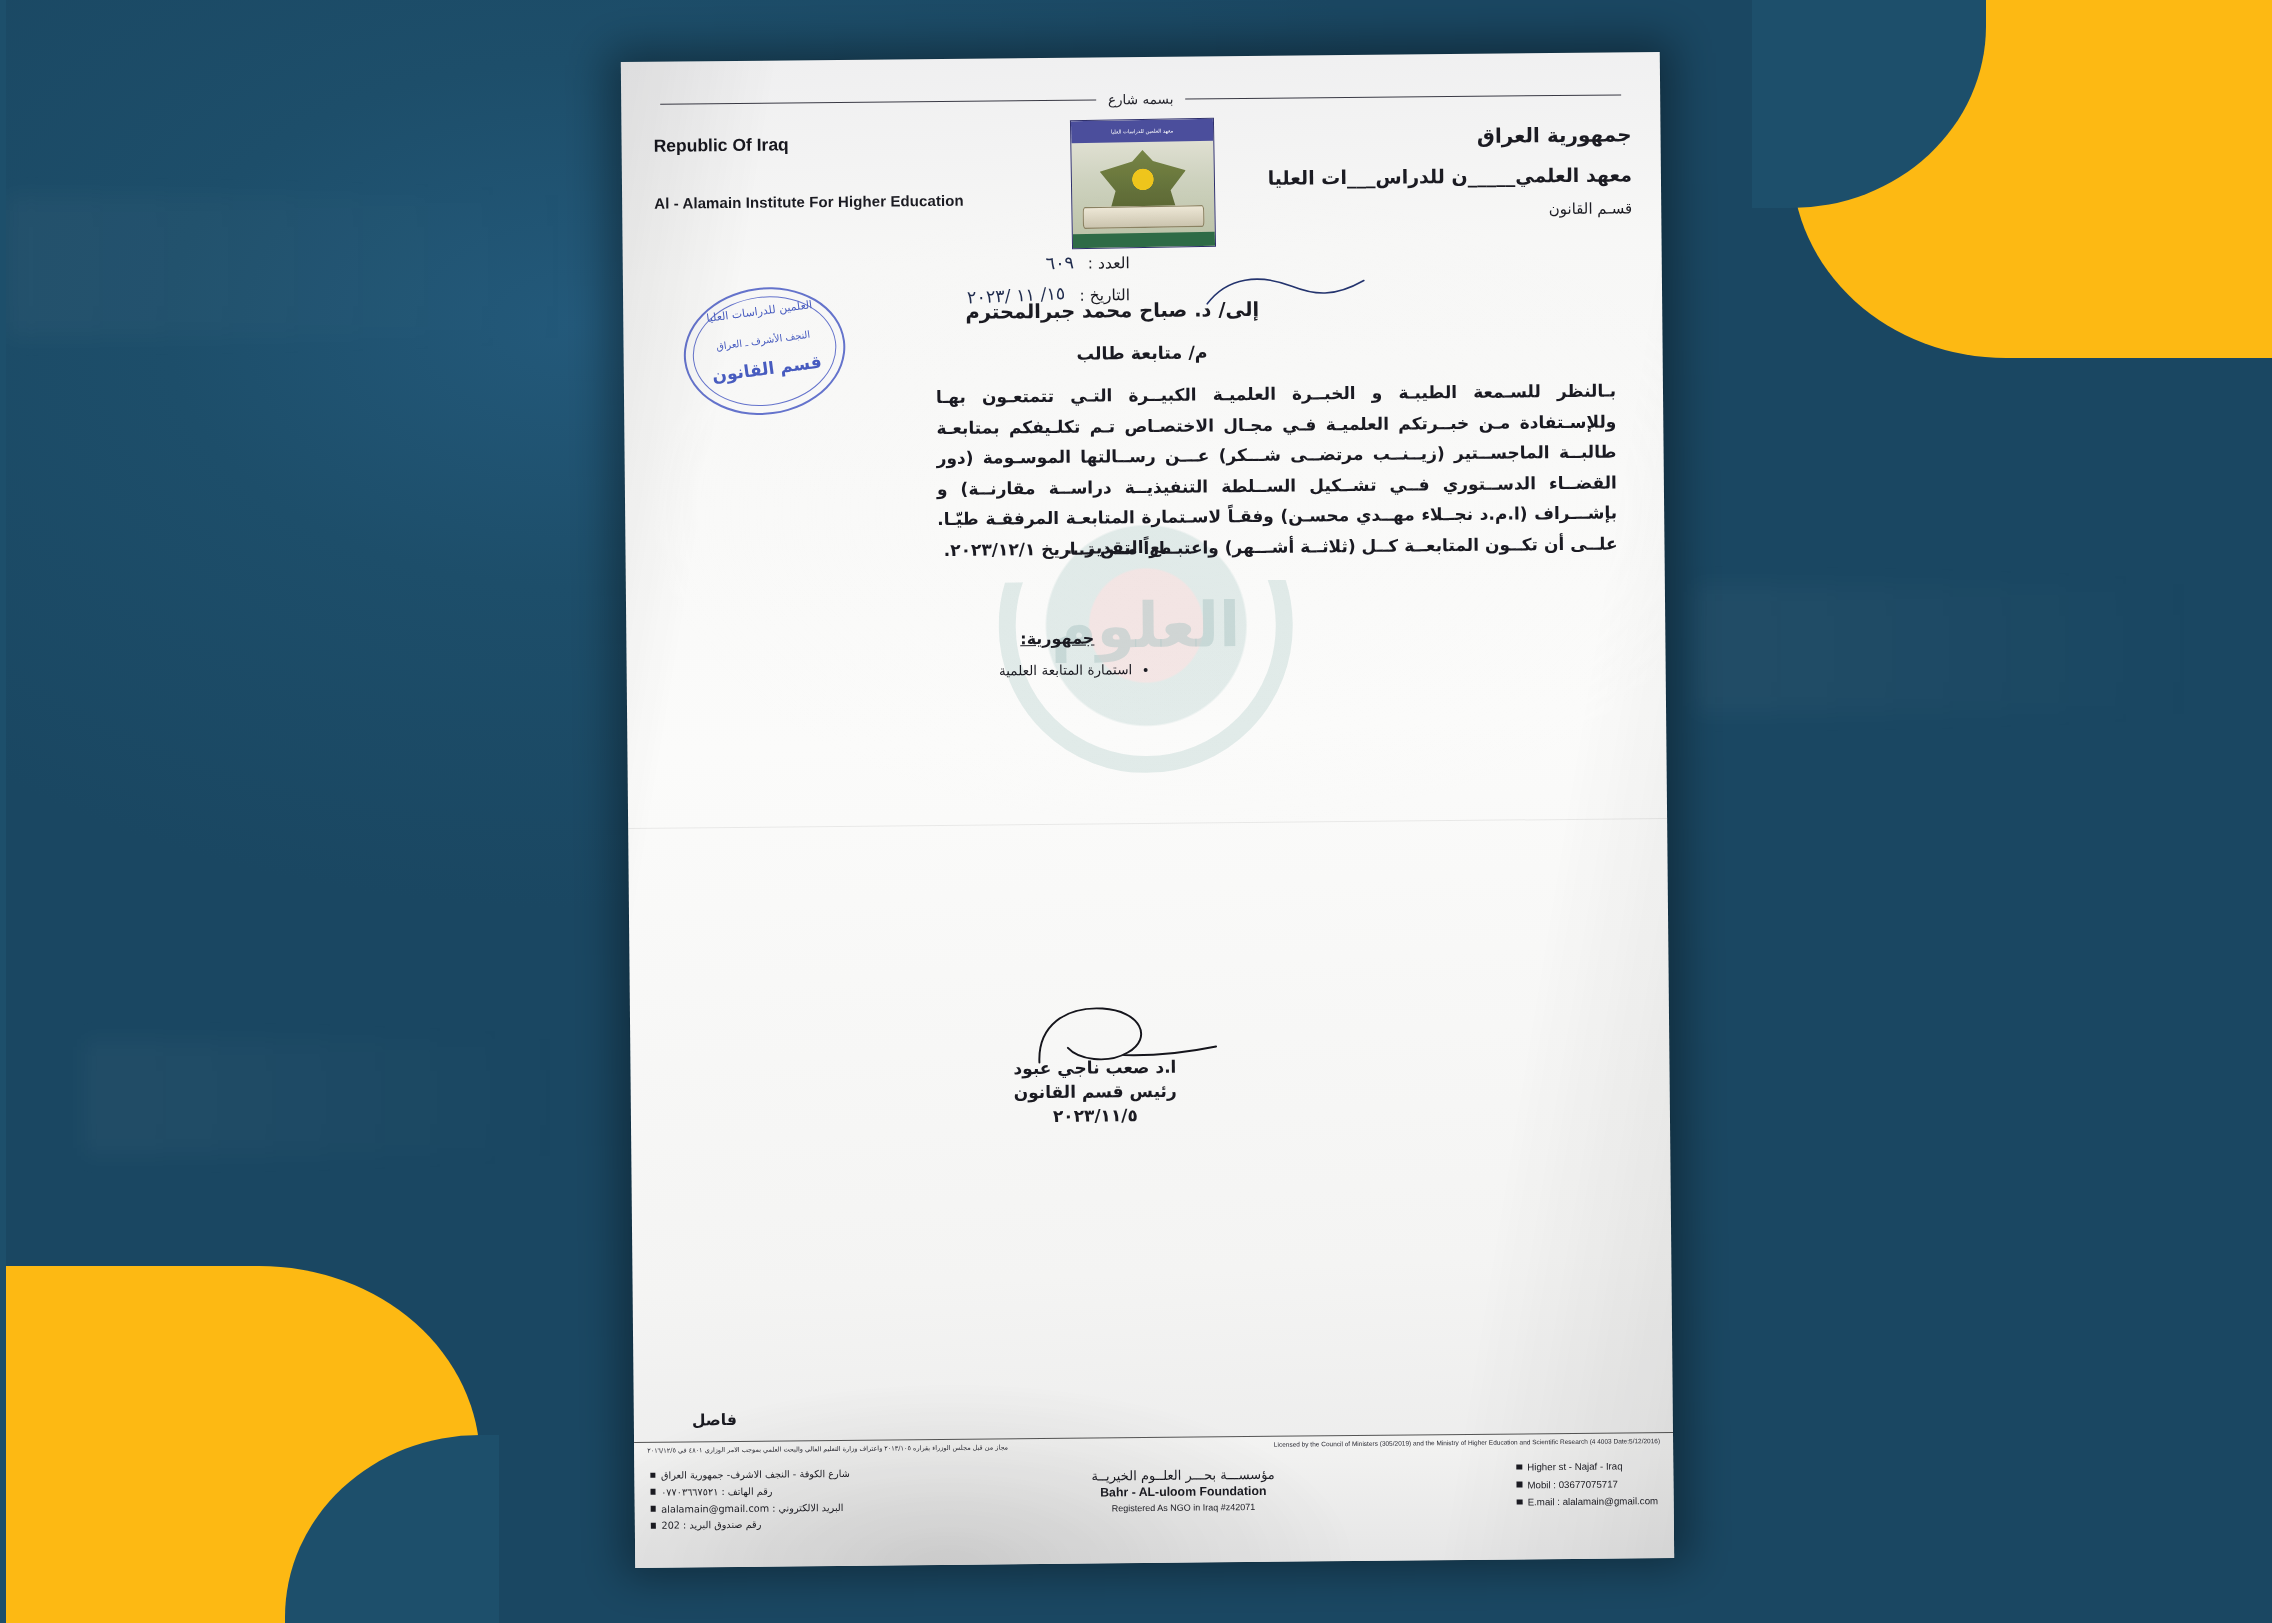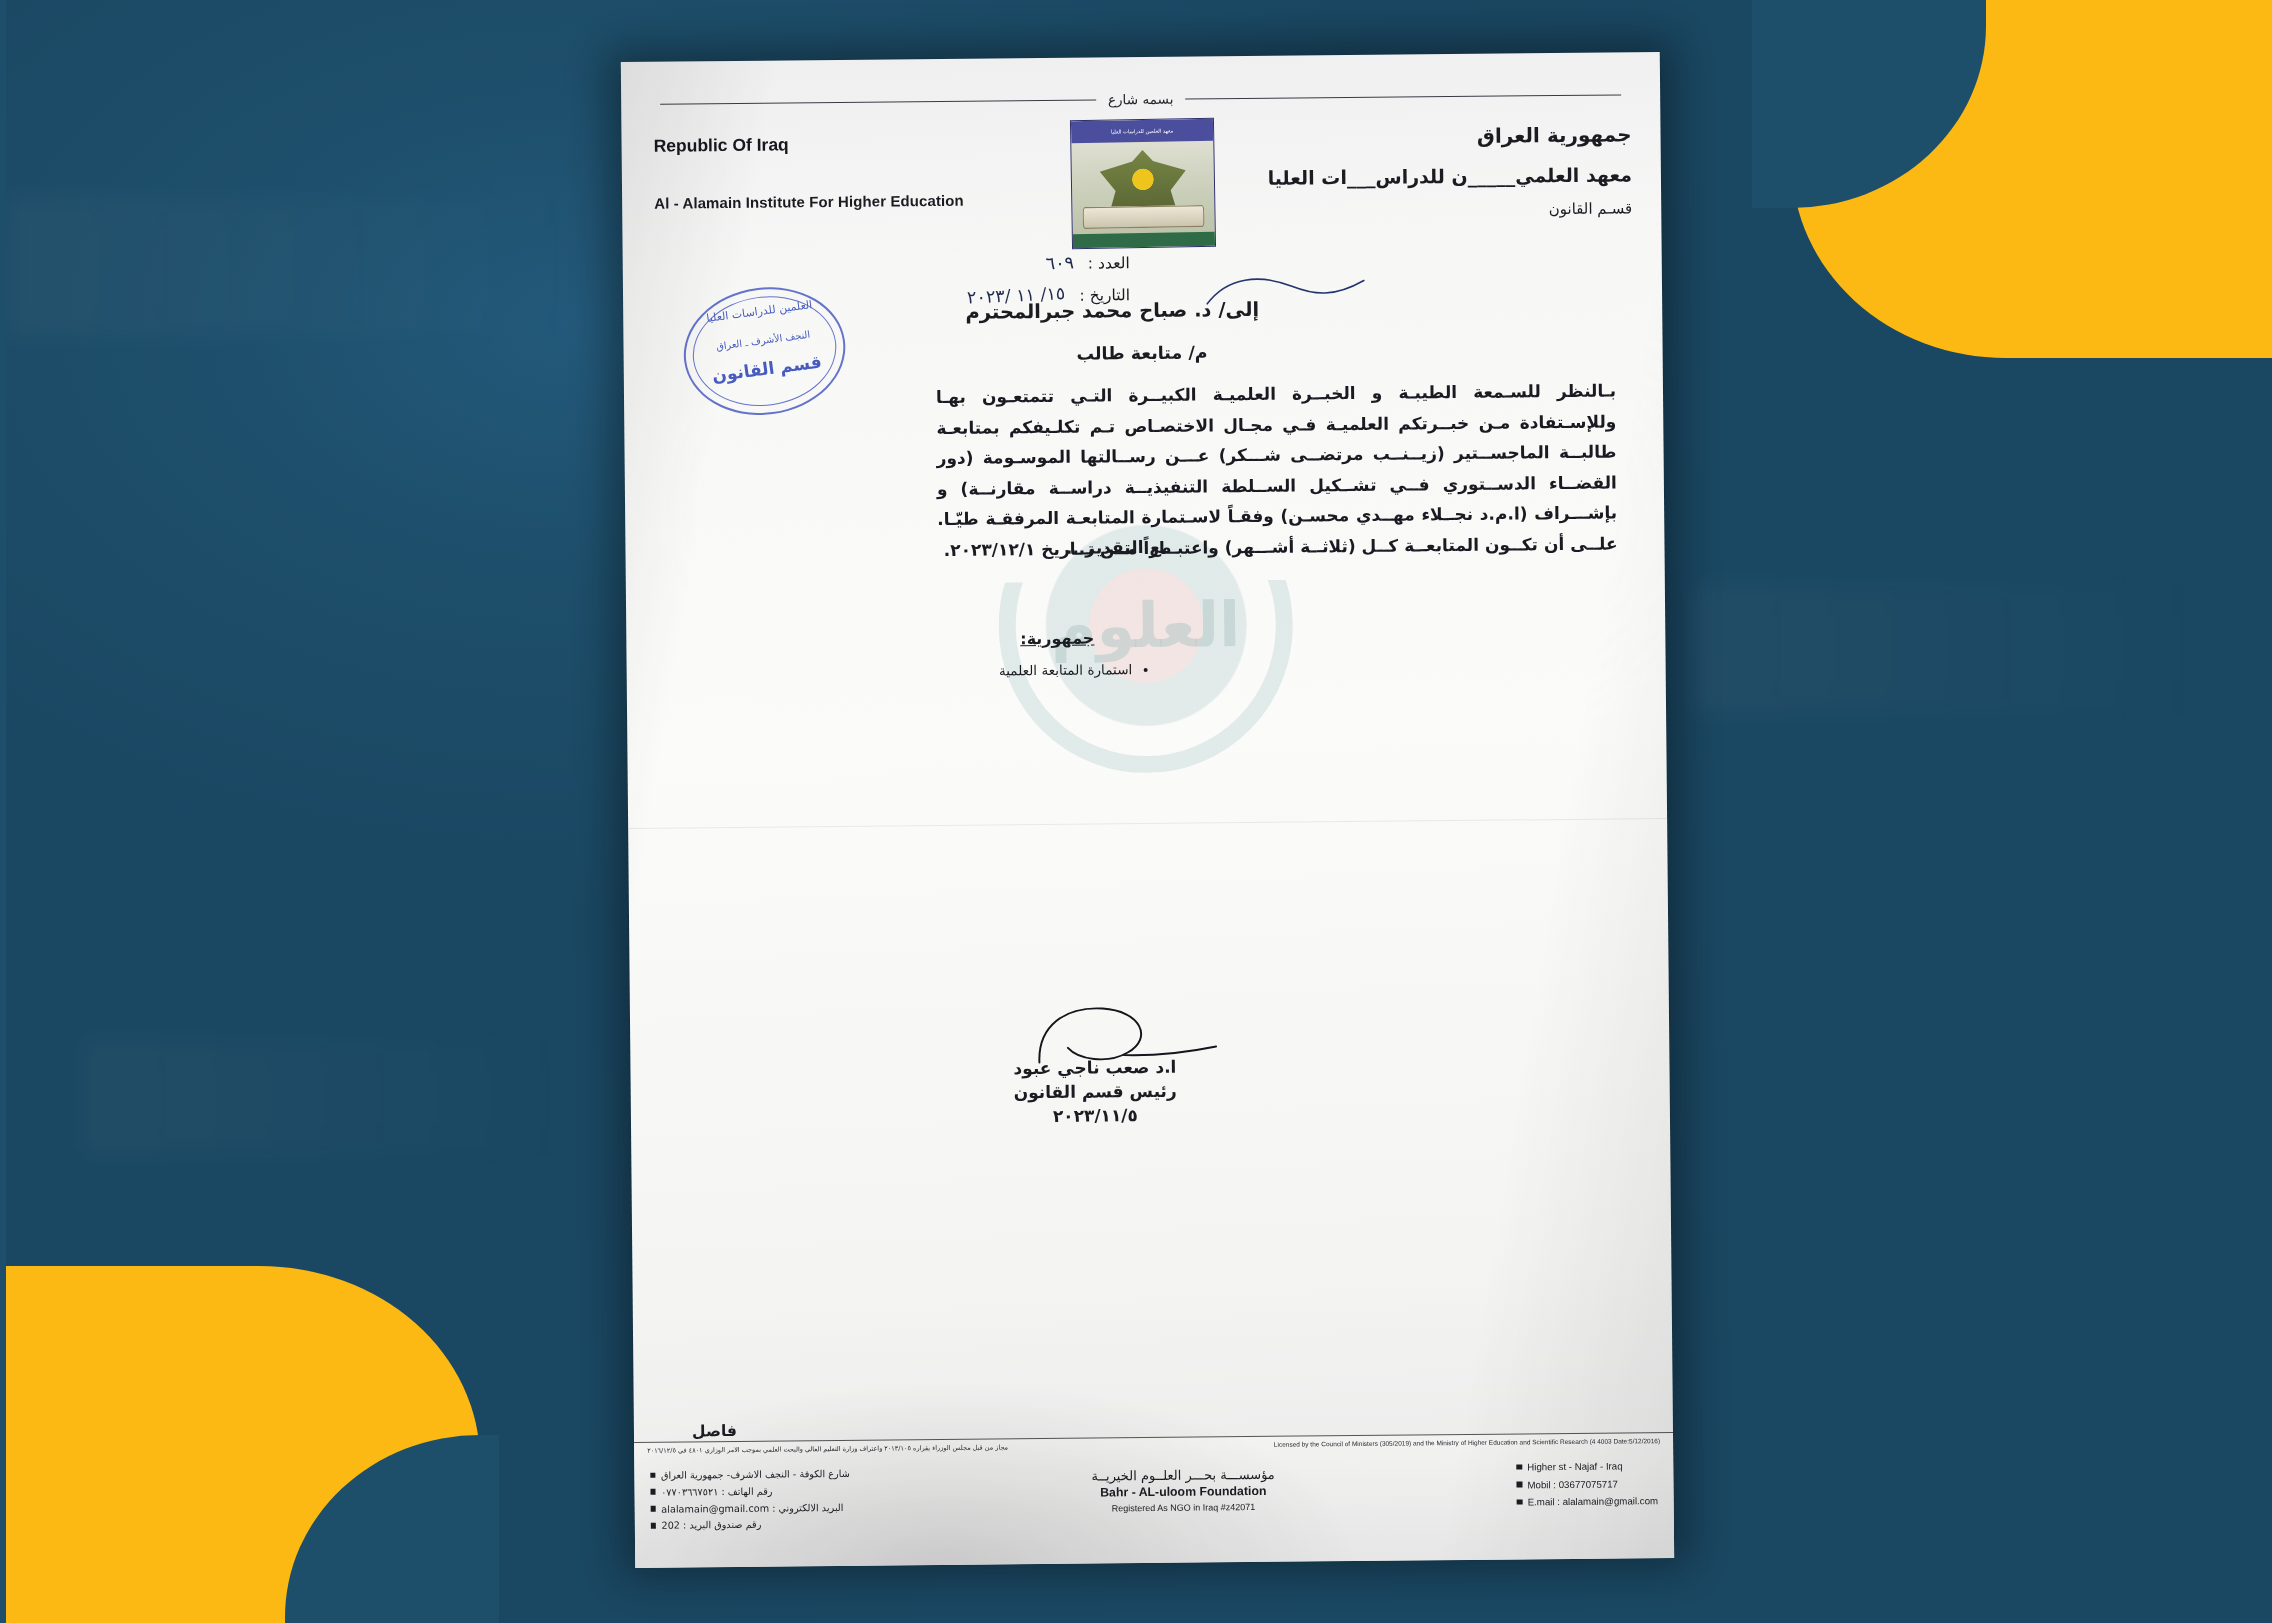--- a/index.html
+++ b/index.html
@@ -305,21 +305,21 @@
     position: absolute;
     right: 448px; top: 942px;
     width: 195px; height: 78px;
   }
   #sig-block .name { font-size: 17px; font-weight: bold; }
   #sig-block .title { font-size: 17px; font-weight: bold; margin-top: 3.9px; }
   #sig-block .date { font-size: 17px; font-weight: bold; margin-top: 3.9px; }
 
   #footer-word {
     position: absolute;
-    left: 58px; bottom: 127px;
+    left: 58px; bottom: 138px;
     font-size: 15.6px; font-weight: bold;
     font-family: "DejaVu Sans", sans-serif;
     direction: rtl;
   }
 
   
   #footer {
     position: absolute;
     left: 0; right: 0; bottom: 0;
     height: 125px;

